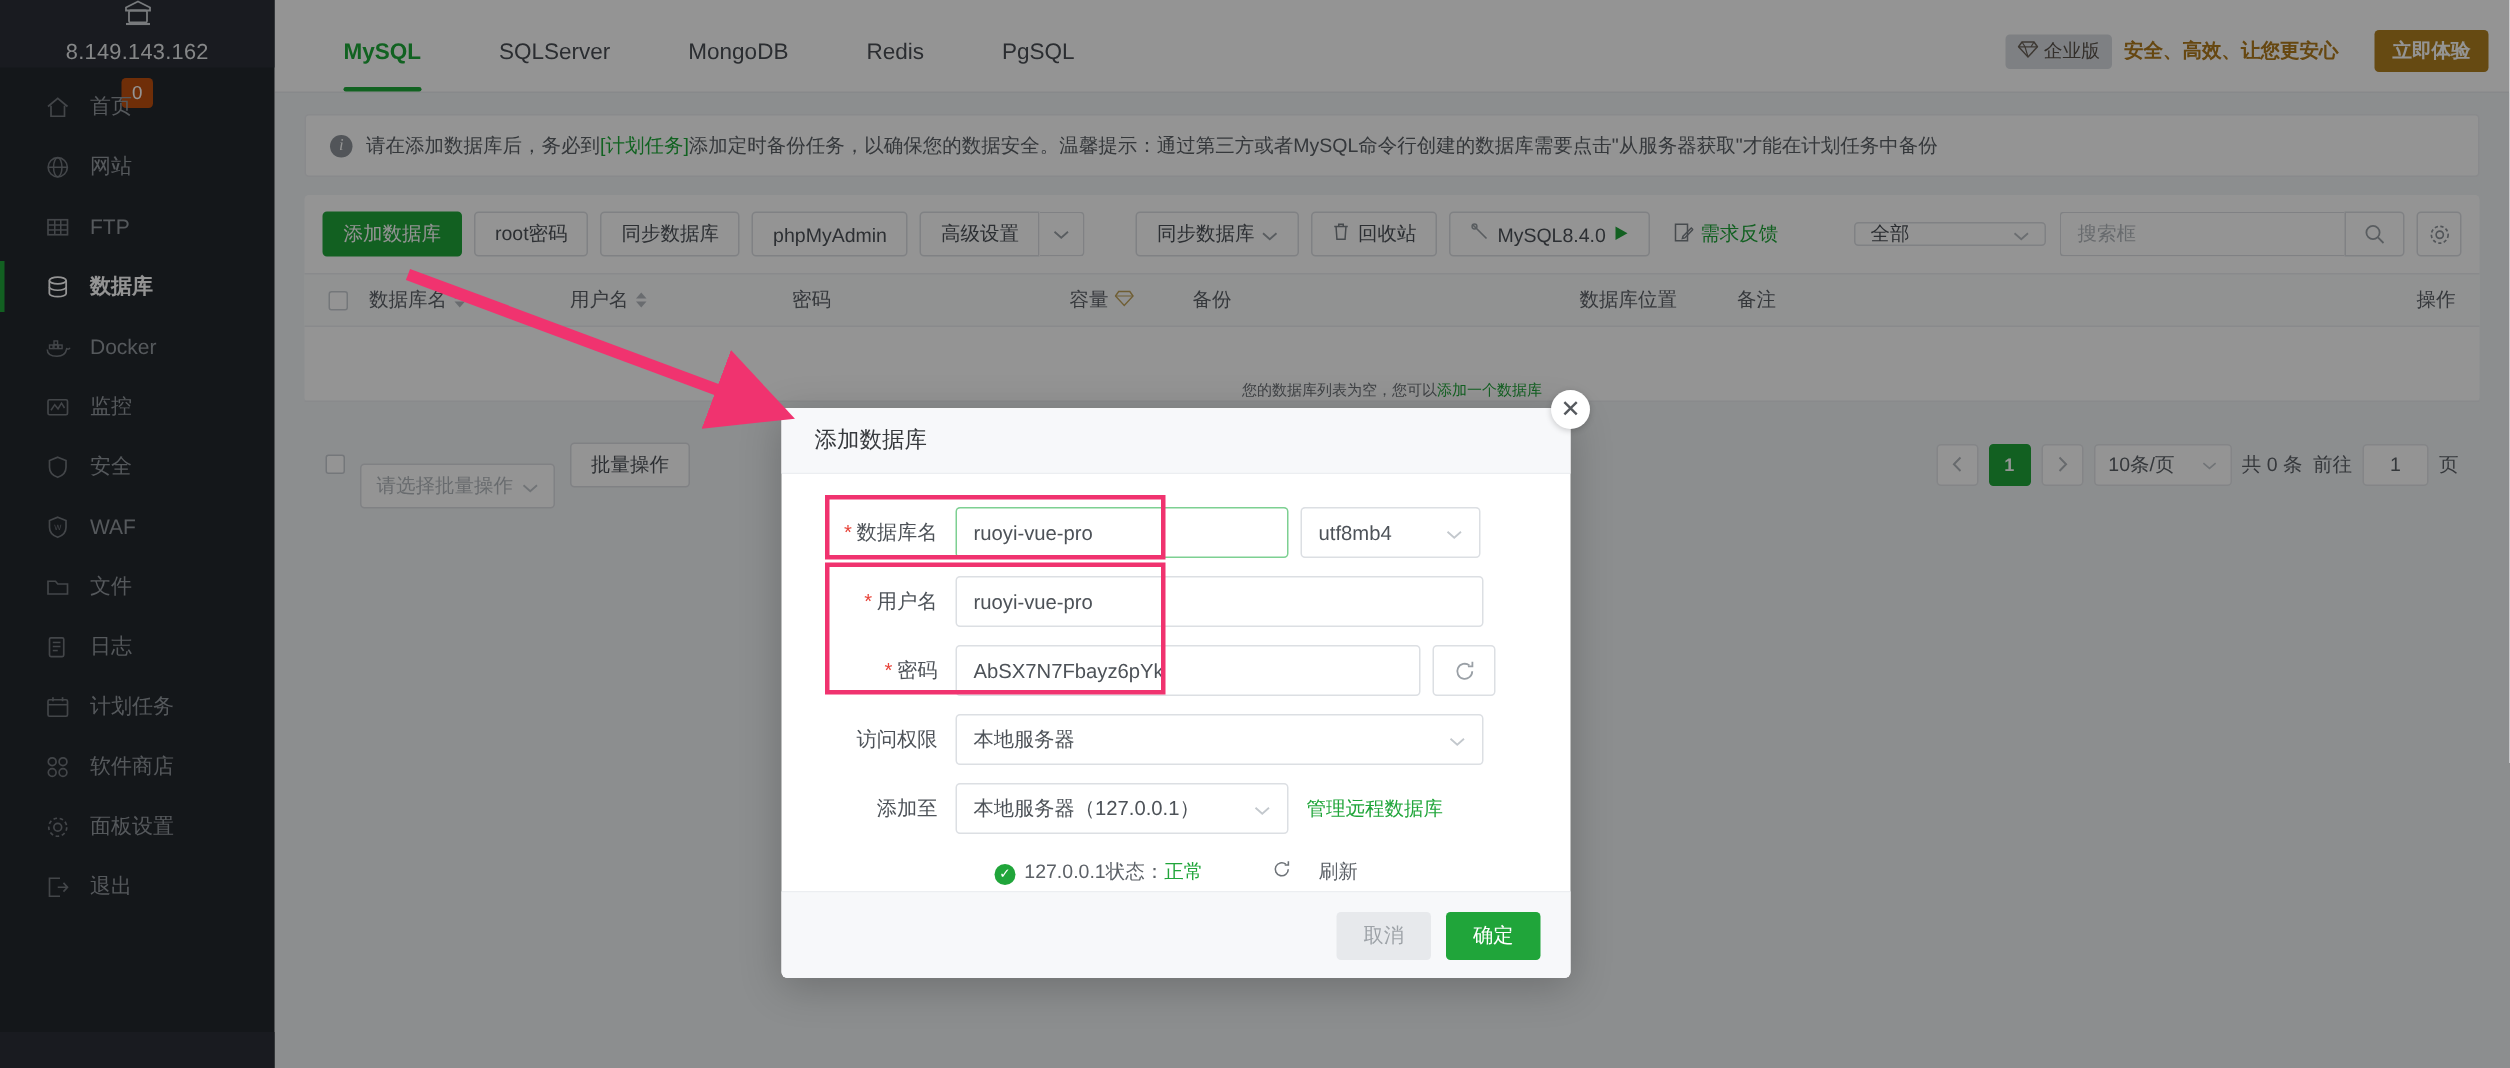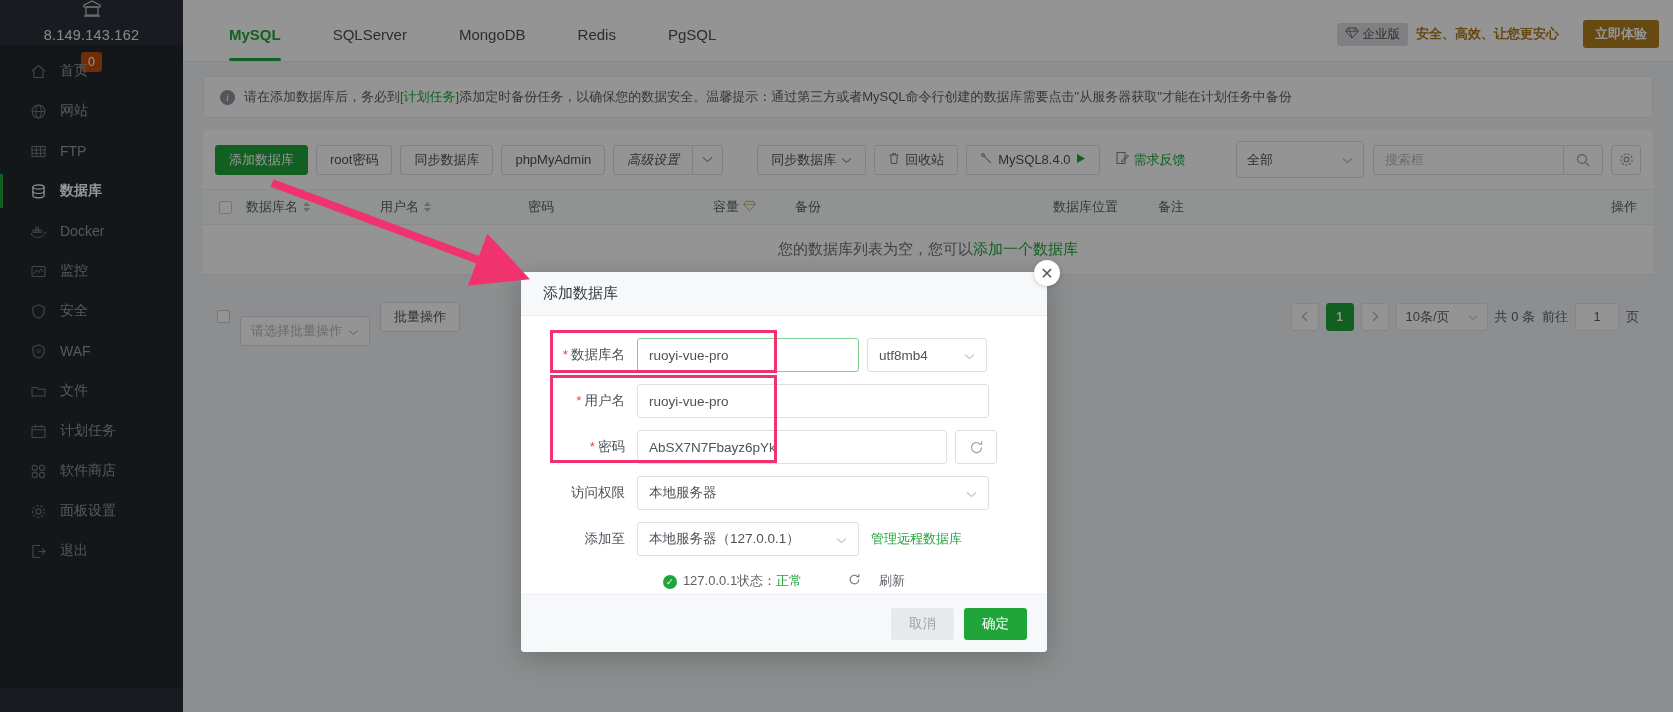--- a/index.html
+++ b/index.html
@@ -91,32 +91,32 @@
   .toolbar {
     display: flex; align-items: center; gap: 8px; padding: 11px 12px;
     flex-wrap: nowrap;
   }
   .btn {
     height: 30px; border: 1px solid #dcdfe3; background: #fff; border-radius: 3px;
     font-size: 13px; color: #4d5258; padding: 0 13px; display: inline-flex;
     align-items: center; gap: 5px; cursor: pointer; white-space: nowrap;
   }
   .btn.primary { background: #20a53a; border-color: #20a53a; color: #fff; }
-  .btn-group { display: flex; font-style: italic; }
+  .btn-group { display: flex; }
   .btn-group .btn:first-child { border-top-right-radius: 0; border-bottom-right-radius: 0; }
   .btn-group .btn:last-child {
     border-top-left-radius: 0; border-bottom-left-radius: 0; border-left: 0;
     padding: 0 9px;
   }
   .link-btn {
     font-size: 13px; color: #20a53a; display: inline-flex; align-items: center;
     gap: 5px; cursor: pointer; padding: 0 8px; white-space: nowrap;
   }
   .sel {
-    height: 37px; border: 1px solid #dcdfe3; border-radius: 3px; background: #fff;
+    height: 16px; border: 1px solid #dcdfe3; border-radius: 3px; background: #fff;
     font-size: 13px; color: #4d5258; display: flex; align-items: center;
     justify-content: space-between; padding: 0 10px; cursor: pointer;
   }
   .search-wrap { display: flex; margin-left: auto; gap: 0; align-items: center; }
   .search-in {
     height: 30px; width: 190px; border: 1px solid #dcdfe3; border-right: 0;
     border-radius: 3px 0 0 3px; font-size: 13px; color: #b4b9be;
     display: flex; align-items: center; padding: 0 11px;
   }
   .search-go {
@@ -135,22 +135,22 @@
     border-top: 1px solid #eceef1; border-bottom: 1px solid #eceef1;
     font-size: 13px; color: #5c6167; padding: 0 16px;
   }
   .th { display: flex; align-items: center; gap: 4px; }
   .chk {
     width: 13px; height: 13px; border: 1px solid #c9ced3; border-radius: 2px;
     background: #fff; flex: 0 0 auto; cursor: pointer;
   }
   .sortarrows { display: inline-flex; flex-direction: column; line-height: 0; gap: 1px; color: #b5bac0; }
   .empty-row {
-    height: 50px; display: flex; align-items: center; justify-content: center;
-    font-size: 15px; color: #6e7378; border-bottom: 1px solid #eceef1;
+    height: 50px; display: flex; align-items: flex-end; justify-content: center;
+    font-size: 10px; color: #6e7378; border-bottom: 1px solid #eceef1;
   }
   .empty-row .hl { color: #20a53a; cursor: pointer; }
 
   .footer-bar {
     display: flex; align-items: center; padding: 12px 14px; gap: 10px;
     background: #f2f4f7;
   }
   .bulk-sel {
     height: 30px; width: 130px; border: 1px solid #dcdfe3; border-radius: 3px;
     background: #fff; font-size: 13px; color: #b4b9be; display: flex;
@@ -344,20 +344,31 @@
           </span>
           <span>WAF</span>
         </div>
         <div class="sb-item">
           <span class="ico">
             <svg width="17" height="17" viewBox="0 0 17 17">
               <path d="M2 4.5 H7 L8.5 6.3 H15 V13 H2 Z" fill="none" stroke="currentColor" stroke-width="1.1"></path>
             </svg>
           </span>
           <span>文件</span>
+        </div>
+        <div class="sb-item">
+          <span class="ico">
+            <svg width="17" height="17" viewBox="0 0 17 17">
+              <rect x="3" y="2.2" width="9.5" height="12.5" rx="1" fill="none" stroke="currentColor" stroke-width="1.1"></rect>
+              <line x1="5.2" y1="5.3" x2="10.3" y2="5.3" stroke="currentColor" stroke-width="1"></line>
+              <line x1="5.2" y1="8" x2="10.3" y2="8" stroke="currentColor" stroke-width="1"></line>
+              <line x1="5.2" y1="10.7" x2="8.5" y2="10.7" stroke="currentColor" stroke-width="1"></line>
+            </svg>
+          </span>
+          <span>日志</span>
         </div>
         <div class="sb-item">
           <span class="ico">
             <svg width="17" height="17" viewBox="0 0 17 17">
               <rect x="2" y="3.5" width="13" height="11" rx="1" fill="none" stroke="currentColor" stroke-width="1.1"></rect>
               <line x1="2" y1="6.8" x2="15" y2="6.8" stroke="currentColor" stroke-width="1"></line>
               <line x1="5.3" y1="1.8" x2="5.3" y2="4.5" stroke="currentColor" stroke-width="1.1"></line>
               <line x1="11.7" y1="1.8" x2="11.7" y2="4.5" stroke="currentColor" stroke-width="1.1"></line>
             </svg>
           </span>

